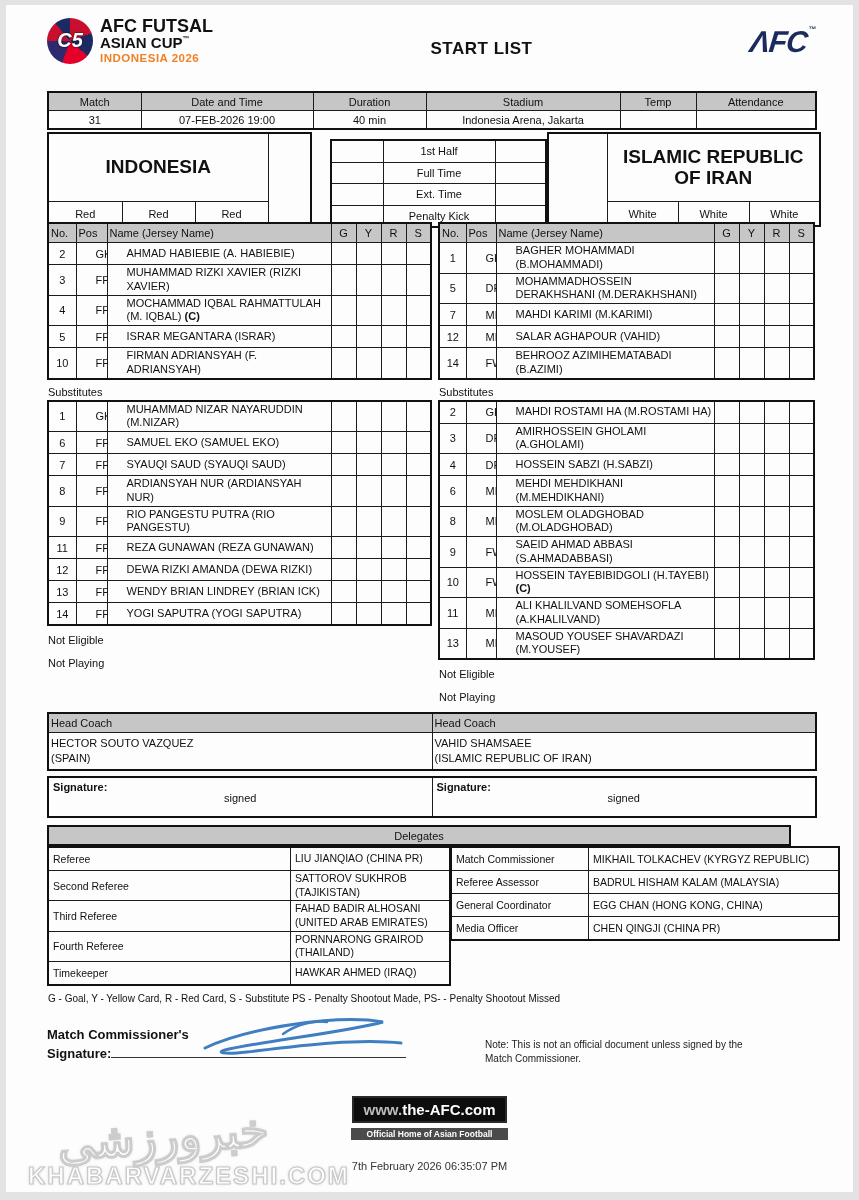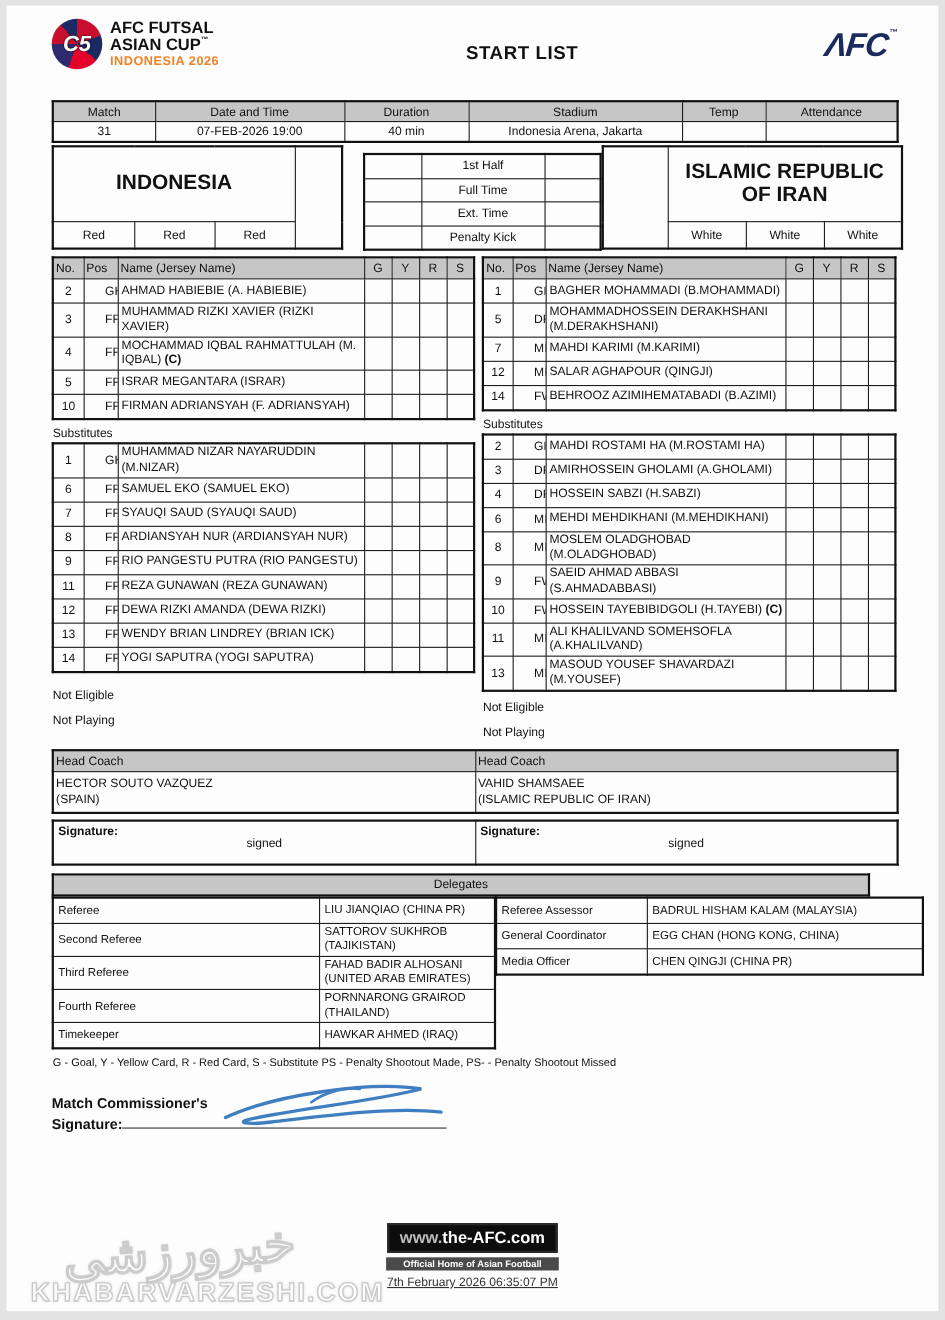--- a/index.html
+++ b/index.html
@@ -9,21 +9,21 @@
         padding:8px 38px 0 41px;overflow:hidden;}
 
   
   .hdr{display:flex;align-items:flex-start;height:78px;}
   .logo-left{display:flex;gap:7px;align-items:center;margin-top:4px;}
   .ball{width:46px;height:46px;border-radius:50%;flex:0 0 auto;
         background:conic-gradient(#c8102e 0 70deg,#1b2a63 70deg 130deg,#e4002b 130deg 200deg,#2d2a6e 200deg 270deg,#c8102e 270deg 320deg,#1b2a63 320deg 360deg);
         display:flex;align-items:center;justify-content:center;}
   .ball span{color:#fff;font-weight:bold;font-style:italic;font-size:20px;text-shadow:0 0 2px #000;}
   .comp{line-height:1;}
-  .comp .l1{font-weight:bold;font-size:15px;letter-spacing:0;}
+  .comp .l1{font-weight:bold;font-size:18px;letter-spacing:0;}
   .comp .l2{font-weight:bold;font-size:15px;}
   .comp .tm{font-size:7px;vertical-align:top;}
   .comp .ed{color:#f08125;font-weight:bold;font-size:11.5px;margin-top:3px;letter-spacing:.5px;}
   .title{flex:1;text-align:center;font-weight:bold;font-size:17px;letter-spacing:.5px;margin-top:26px;}
   .afcmark{font-weight:bold;font-style:italic;font-size:30px;color:#1c2b5e;letter-spacing:-1px;margin-top:12px;transform:skewX(-6deg);}
   .afcmark .tm2{font-size:8px;vertical-align:top;font-style:normal;letter-spacing:0;}
 
   
   table{border-collapse:collapse;table-layout:fixed;}
   td,th{border:1px solid #1c1c1c;font-size:11px;padding:1px 2px;overflow:hidden;}
@@ -36,27 +36,27 @@
 
   
   .banner{display:flex;margin-top:2px;height:90px;}
   .tteam{border:2px solid #111;}
   .tteam td{height:21px;text-align:center;}
   td.tname{font-size:19px;font-weight:bold;height:65px;line-height:1.1;}
   .minitbl{margin-left:18px;margin-top:7px;}
   .minitbl td{height:18.5px;text-align:center;}
 
   
-  .cols{display:flex;gap:6px;margin-top:11px;}
+  .cols{display:flex;gap:6px;margin-top:0;}
   .col-l{width:385px;} .col-r{width:377px;}
   .roster{width:100%;}
   .roster td{height:19px;}
   .roster .hh td{height:16px;font-weight:normal;}
   td.cnum{text-align:center;} td.cpos{text-align:center;padding-left:19px;}
-  td.name{padding-left:3px;line-height:1.25;}
+  td.name{padding-left:19px;line-height:1.25;}
   .subslbl{font-size:11px;margin:6px 0 2px 1px;}
   .subwrap{min-height:216px;}
   .plainlbl{font-size:11px;margin:8px 0 0 1px;}
 
   
   .hcoach{width:768px;margin-top:9px;}
   .hcoach td{}
   .hcoach .hh td{height:16px;}
   .hcoach .body td{height:34px;font-size:11px;line-height:1.35;}
   .sigrow{width:768px;margin-top:5px;}
@@ -87,21 +87,21 @@
   .foot{position:absolute;left:0;right:0;bottom:6px;height:120px;}
   .wm{position:absolute;left:22px;bottom:-4px;width:300px;text-align:center;}
   .wm-fa{font-size:46px;font-weight:bold;color:#ffffff;-webkit-text-stroke:1.5px #cccccc;
          text-shadow:0 0 3px rgba(170,170,170,.55);transform:rotate(-4deg);line-height:1;margin-right:30px;}
   .wm-en{font-size:24px;font-weight:bold;letter-spacing:2px;color:#ffffff;-webkit-text-stroke:1.2px #c9c9c9;
          text-shadow:0 0 3px rgba(160,160,160,.6);margin-top:2px;white-space:nowrap;}
   .afcsite{position:absolute;left:50%;transform:translateX(-50%);bottom:14px;text-align:center;width:220px;}
   .sitebox{background:#0d0d0d;color:#fff;font-weight:bold;font-size:15px;padding:3px 10px;display:inline-block;border:2px solid #2a2a2a;}
   .sitebox .www{color:#bdbdbd;}
   .tagbox{background:#4a4a4a;color:#fff;font-weight:bold;font-size:8.5px;padding:1px 16px;display:inline-block;margin-top:1px;}
-  .stamp{font-size:11px;color:#333;margin-top:3px;text-decoration:underline;}
+  .stamp{font-size:11px;color:#333;margin-top:19px;}
 </style>
 </head>
 <body>
 
 <div class="photo">
 <div class="page">
 
   <div class="hdr">
     <div class="logo-left">
       <div class="ball">
@@ -435,21 +435,21 @@
                 <td class="cpos">MF</td>
                 <td class="name">MAHDI KARIMI (M.KARIMI)</td>
                 <td class="stat"></td>
                 <td class="stat"></td>
                 <td class="stat"></td>
                 <td class="stat"></td>
               </tr>
               <tr>
                 <td class="cnum">12</td>
                 <td class="cpos">MF</td>
-                <td class="name">SALAR AGHAPOUR (QINGJI)</td>
+                <td class="name">SALAR AGHAPOUR (VAHID)</td>
                 <td class="stat"></td>
                 <td class="stat"></td>
                 <td class="stat"></td>
                 <td class="stat"></td>
               </tr>
               <tr>
                 <td class="cnum">14</td>
                 <td class="cpos">FW</td>
                 <td class="name">BEHROOZ AZIMIHEMATABADI (B.AZIMI)</td>
                 <td class="stat"></td>
@@ -625,20 +625,24 @@
             <tr>
               <td class="lab">Timekeeper</td>
               <td class="val">HAWKAR AHMED (IRAQ)</td>
             </tr>
           </tbody>
     </table>
     <div>
       <table class="deltbl dr outer">
         <tbody>
               <tr>
+                <td class="lab">Match Commissioner</td>
+                <td class="val">MIKHAIL TOLKACHEV (KYRGYZ REPUBLIC)</td>
+              </tr>
+              <tr>
                 <td class="lab">Referee Assessor</td>
                 <td class="val">BADRUL HISHAM KALAM (MALAYSIA)</td>
               </tr>
               <tr>
                 <td class="lab">General Coordinator</td>
                 <td class="val">EGG CHAN (HONG KONG, CHINA)</td>
               </tr>
               <tr>
                 <td class="lab">Media Officer</td>
                 <td class="val">CHEN QINGJI (CHINA PR)</td>
@@ -652,20 +656,21 @@
 
   <div class="comm">
     <div class="commsig">
       <div>Match Commissioner's</div>
       <div><span>Signature:</span><span class="usline"></span></div>
       <svg class="scribble" width="230" height="52" viewBox="0 0 230 52">
         <path d="M18 38 C 60 18, 150 4, 196 12 C 160 22, 70 32, 38 40 C 30 42, 34 45, 60 42 C 110 36, 170 28, 214 33" fill="none" stroke="#3f7fc1" stroke-width="3" stroke-linecap="round"></path>
         <path d="M96 24 C 110 14, 128 10, 140 12" fill="none" stroke="#3f7fc1" stroke-width="2.4" stroke-linecap="round"></path>
       </svg>
     </div>
+    <div class="note">Note: This is not an official document unless signed by the Match Commissioner.</div>
   </div>
 
   <div class="foot">
     <div class="wm">
       <div class="wm-fa">خبرورزشی</div>
       <div class="wm-en">KHABARVARZESHI.COM</div>
     </div>
     <div class="afcsite">
       <div class="sitebox"><span class="www">www.</span><span>the-AFC.com</span></div><br>
       <div class="tagbox">Official Home of Asian Football</div>

